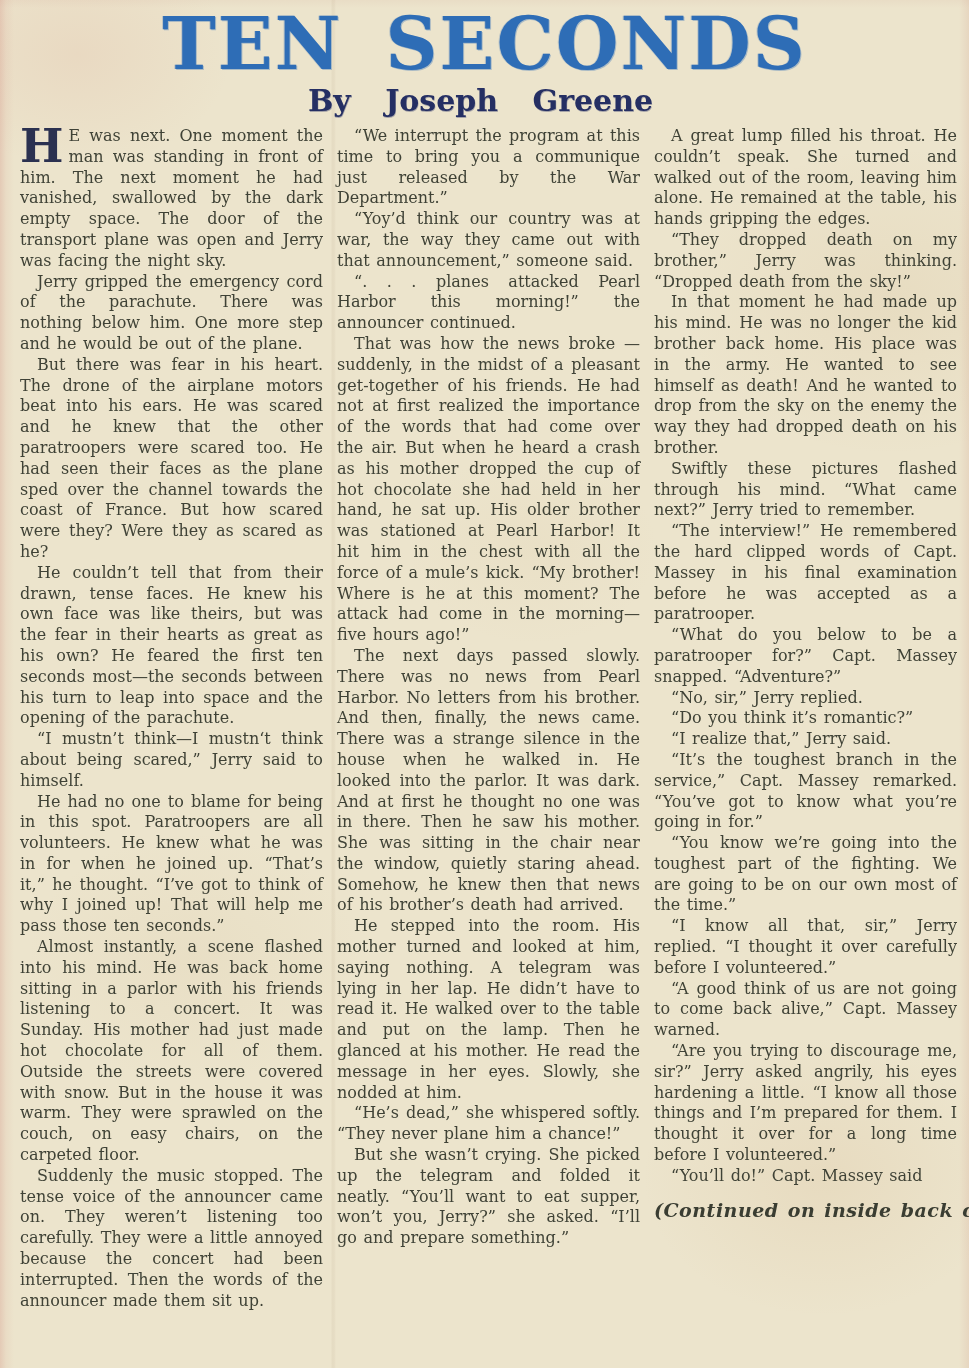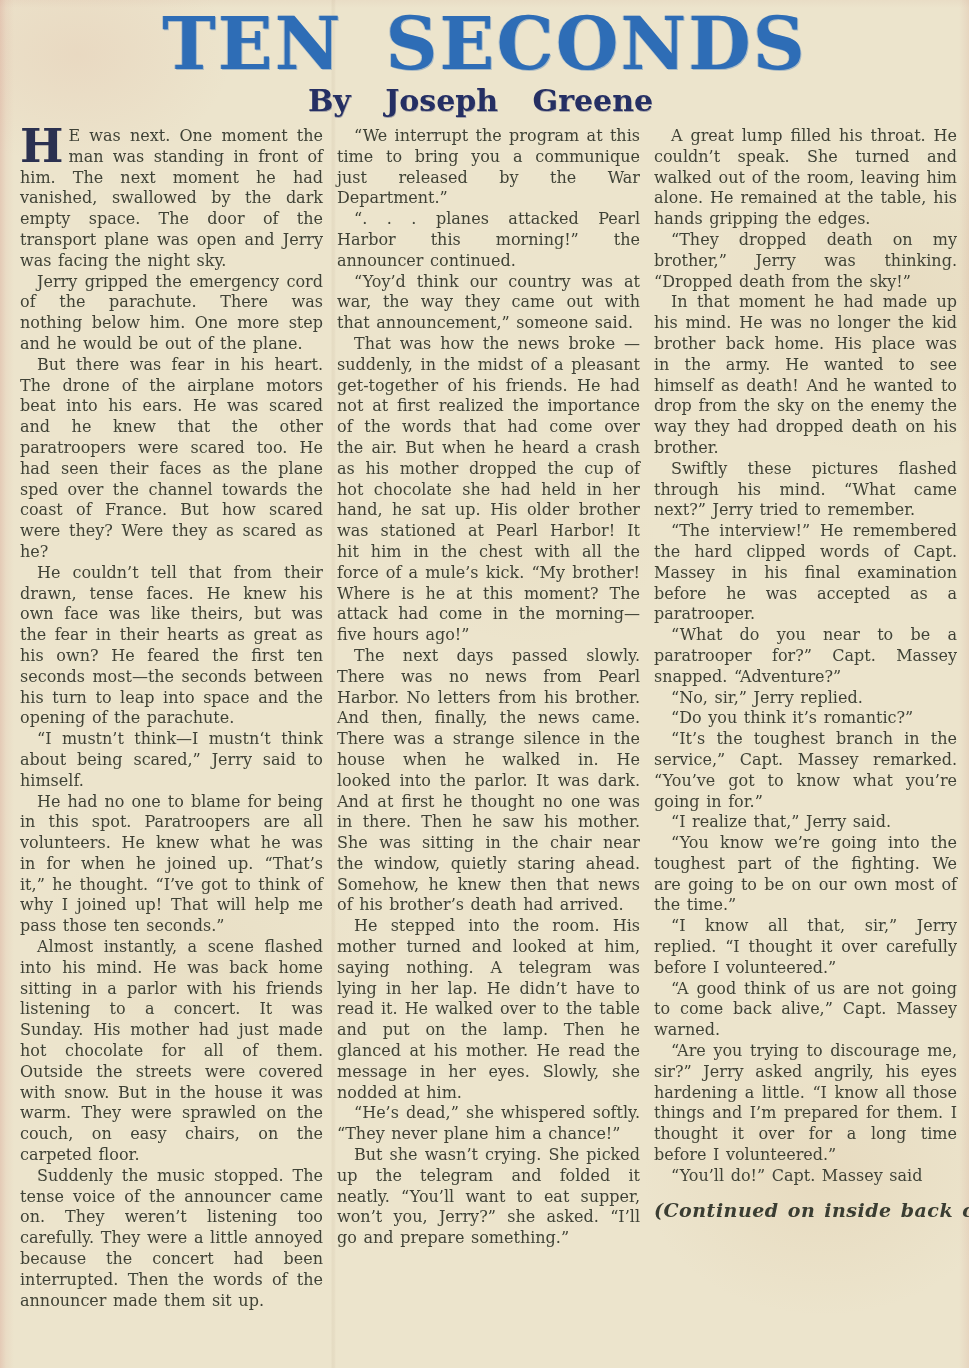--- a/index.html
+++ b/index.html
@@ -113,39 +113,39 @@
       <p class="para">Jerry gripped the emergency cord of the parachute. There was nothing below him. One more step and he would be out of the plane.</p>
       <p class="para">But there was fear in his heart. The drone of the airplane motors beat into his ears. He was scared and he knew that the other paratroopers were scared too. He had seen their faces as the plane sped over the channel towards the coast of France. But how scared were they? Were they as scared as he?</p>
       <p class="para">He couldn’t tell that from their drawn, tense faces. He knew his own face was like theirs, but was the fear in their hearts as great as his own? He feared the first ten seconds most—the seconds between his turn to leap into space and the opening of the parachute.</p>
       <p class="para">“I mustn’t think—I mustn‘t think about being scared,” Jerry said to himself.</p>
       <p class="para">He had no one to blame for being in this spot. Paratroopers are all volunteers. He knew what he was in for when he joined up. “That’s it,” he thought. “I’ve got to think of why I joined up! That will help me pass those ten seconds.”</p>
       <p class="para">Almost instantly, a scene flashed into his mind. He was back home sitting in a parlor with his friends listening to a concert. It was Sunday. His mother had just made hot chocolate for all of them. Outside the streets were covered with snow. But in the house it was warm. They were sprawled on the couch, on easy chairs, on the carpeted floor.</p>
       <p class="para">Suddenly the music stopped. The tense voice of the announcer came on. They weren’t listening too carefully. They were a little annoyed because the concert had been interrupted. Then the words of the announcer made them sit up.</p>
     </div>
   <div class="col" id="col-2">
       <p class="para">“We interrupt the program at this time to bring you a communique just released by the War Department.”</p>
+      <p class="para">“Yoy’d think our country was at war, the way they came out with that announcement,” someone said.</p>
       <p class="para">“. . . planes attacked Pearl Harbor this morning!” the announcer continued.</p>
-      <p class="para">“Yoy’d think our country was at war, the way they came out with that announcement,” someone said.</p>
       <p class="para">That was how the news broke —suddenly, in the midst of a pleasant get-together of his friends. He had not at first realized the importance of the words that had come over the air. But when he heard a crash as his mother dropped the cup of hot chocolate she had held in her hand, he sat up. His older brother was stationed at Pearl Harbor! It hit him in the chest with all the force of a mule’s kick. “My brother! Where is he at this moment? The attack had come in the morning—five hours ago!”</p>
       <p class="para">The next days passed slowly. There was no news from Pearl Harbor. No letters from his brother. And then, finally, the news came. There was a strange silence in the house when he walked in. He looked into the parlor. It was dark. And at first he thought no one was in there. Then he saw his mother. She was sitting in the chair near the window, quietly staring ahead. Somehow, he knew then that news of his brother’s death had arrived.</p>
       <p class="para">He stepped into the room. His mother turned and looked at him, saying nothing. A telegram was lying in her lap. He didn’t have to read it. He walked over to the table and put on the lamp. Then he glanced at his mother. He read the message in her eyes. Slowly, she nodded at him.</p>
       <p class="para">“He’s dead,” she whispered softly. “They never plane him a chance!”</p>
       <p class="para">But she wasn’t crying. She picked up the telegram and folded it neatly. “You’ll want to eat supper, won’t you, Jerry?” she asked. “I’ll go and prepare something.”</p>
     </div>
   <div class="col" id="col-3">
   <p class="para">A great lump filled his throat. He couldn’t speak. She turned and walked out of the room, leaving him alone. He remained at the table, his hands gripping the edges.</p>
       <p class="para">“They dropped death on my brother,” Jerry was thinking. “Dropped death from the sky!”</p>
       <p class="para">In that moment he had made up his mind. He was no longer the kid brother back home. His place was in the army. He wanted to see himself as death! And he wanted to drop from the sky on the enemy the way they had dropped death on his brother.</p>
       <p class="para">Swiftly these pictures flashed through his mind. “What came next?” Jerry tried to remember.</p>
       <p class="para">“The interview!” He remembered the hard clipped words of Capt. Massey in his final examination before he was accepted as a paratrooper.</p>
-      <p class="para">“What do you near to be a paratrooper for?” Capt. Massey snapped. “Adventure?”</p>
+      <p class="para">“What do you below to be a paratrooper for?” Capt. Massey snapped. “Adventure?”</p>
       <p class="para">“No, sir,” Jerry replied.</p>
       <p class="para">“Do you think it’s romantic?”</p>
+      <p class="para">“I realize that,” Jerry said.</p>
       <p class="para">“It’s the toughest branch in the service,” Capt. Massey remarked. “You’ve got to know what you’re going in for.”</p>
-      <p class="para">“I realize that,” Jerry said.</p>
       <p class="para">“You know we’re going into the toughest part of the fighting. We are going to be on our own most of the time.”</p>
       <p class="para">“I know all that, sir,” Jerry replied. “I thought it over carefully before I volunteered.”</p>
       <p class="para">“A good think of us are not going to come back alive,” Capt. Massey warned.</p>
       <p class="para">“Are you trying to discourage me, sir?” Jerry asked angrily, his eyes hardening a little. “I know all those things and I’m prepared for them. I thought it over for a long time before I volunteered.”</p>
       <p class="para">“You’ll do!” Capt. Massey said</p>
       <p class="continued">(Continued on inside back cover)</p>
     </div>
 </main>
 
 </body></html>

